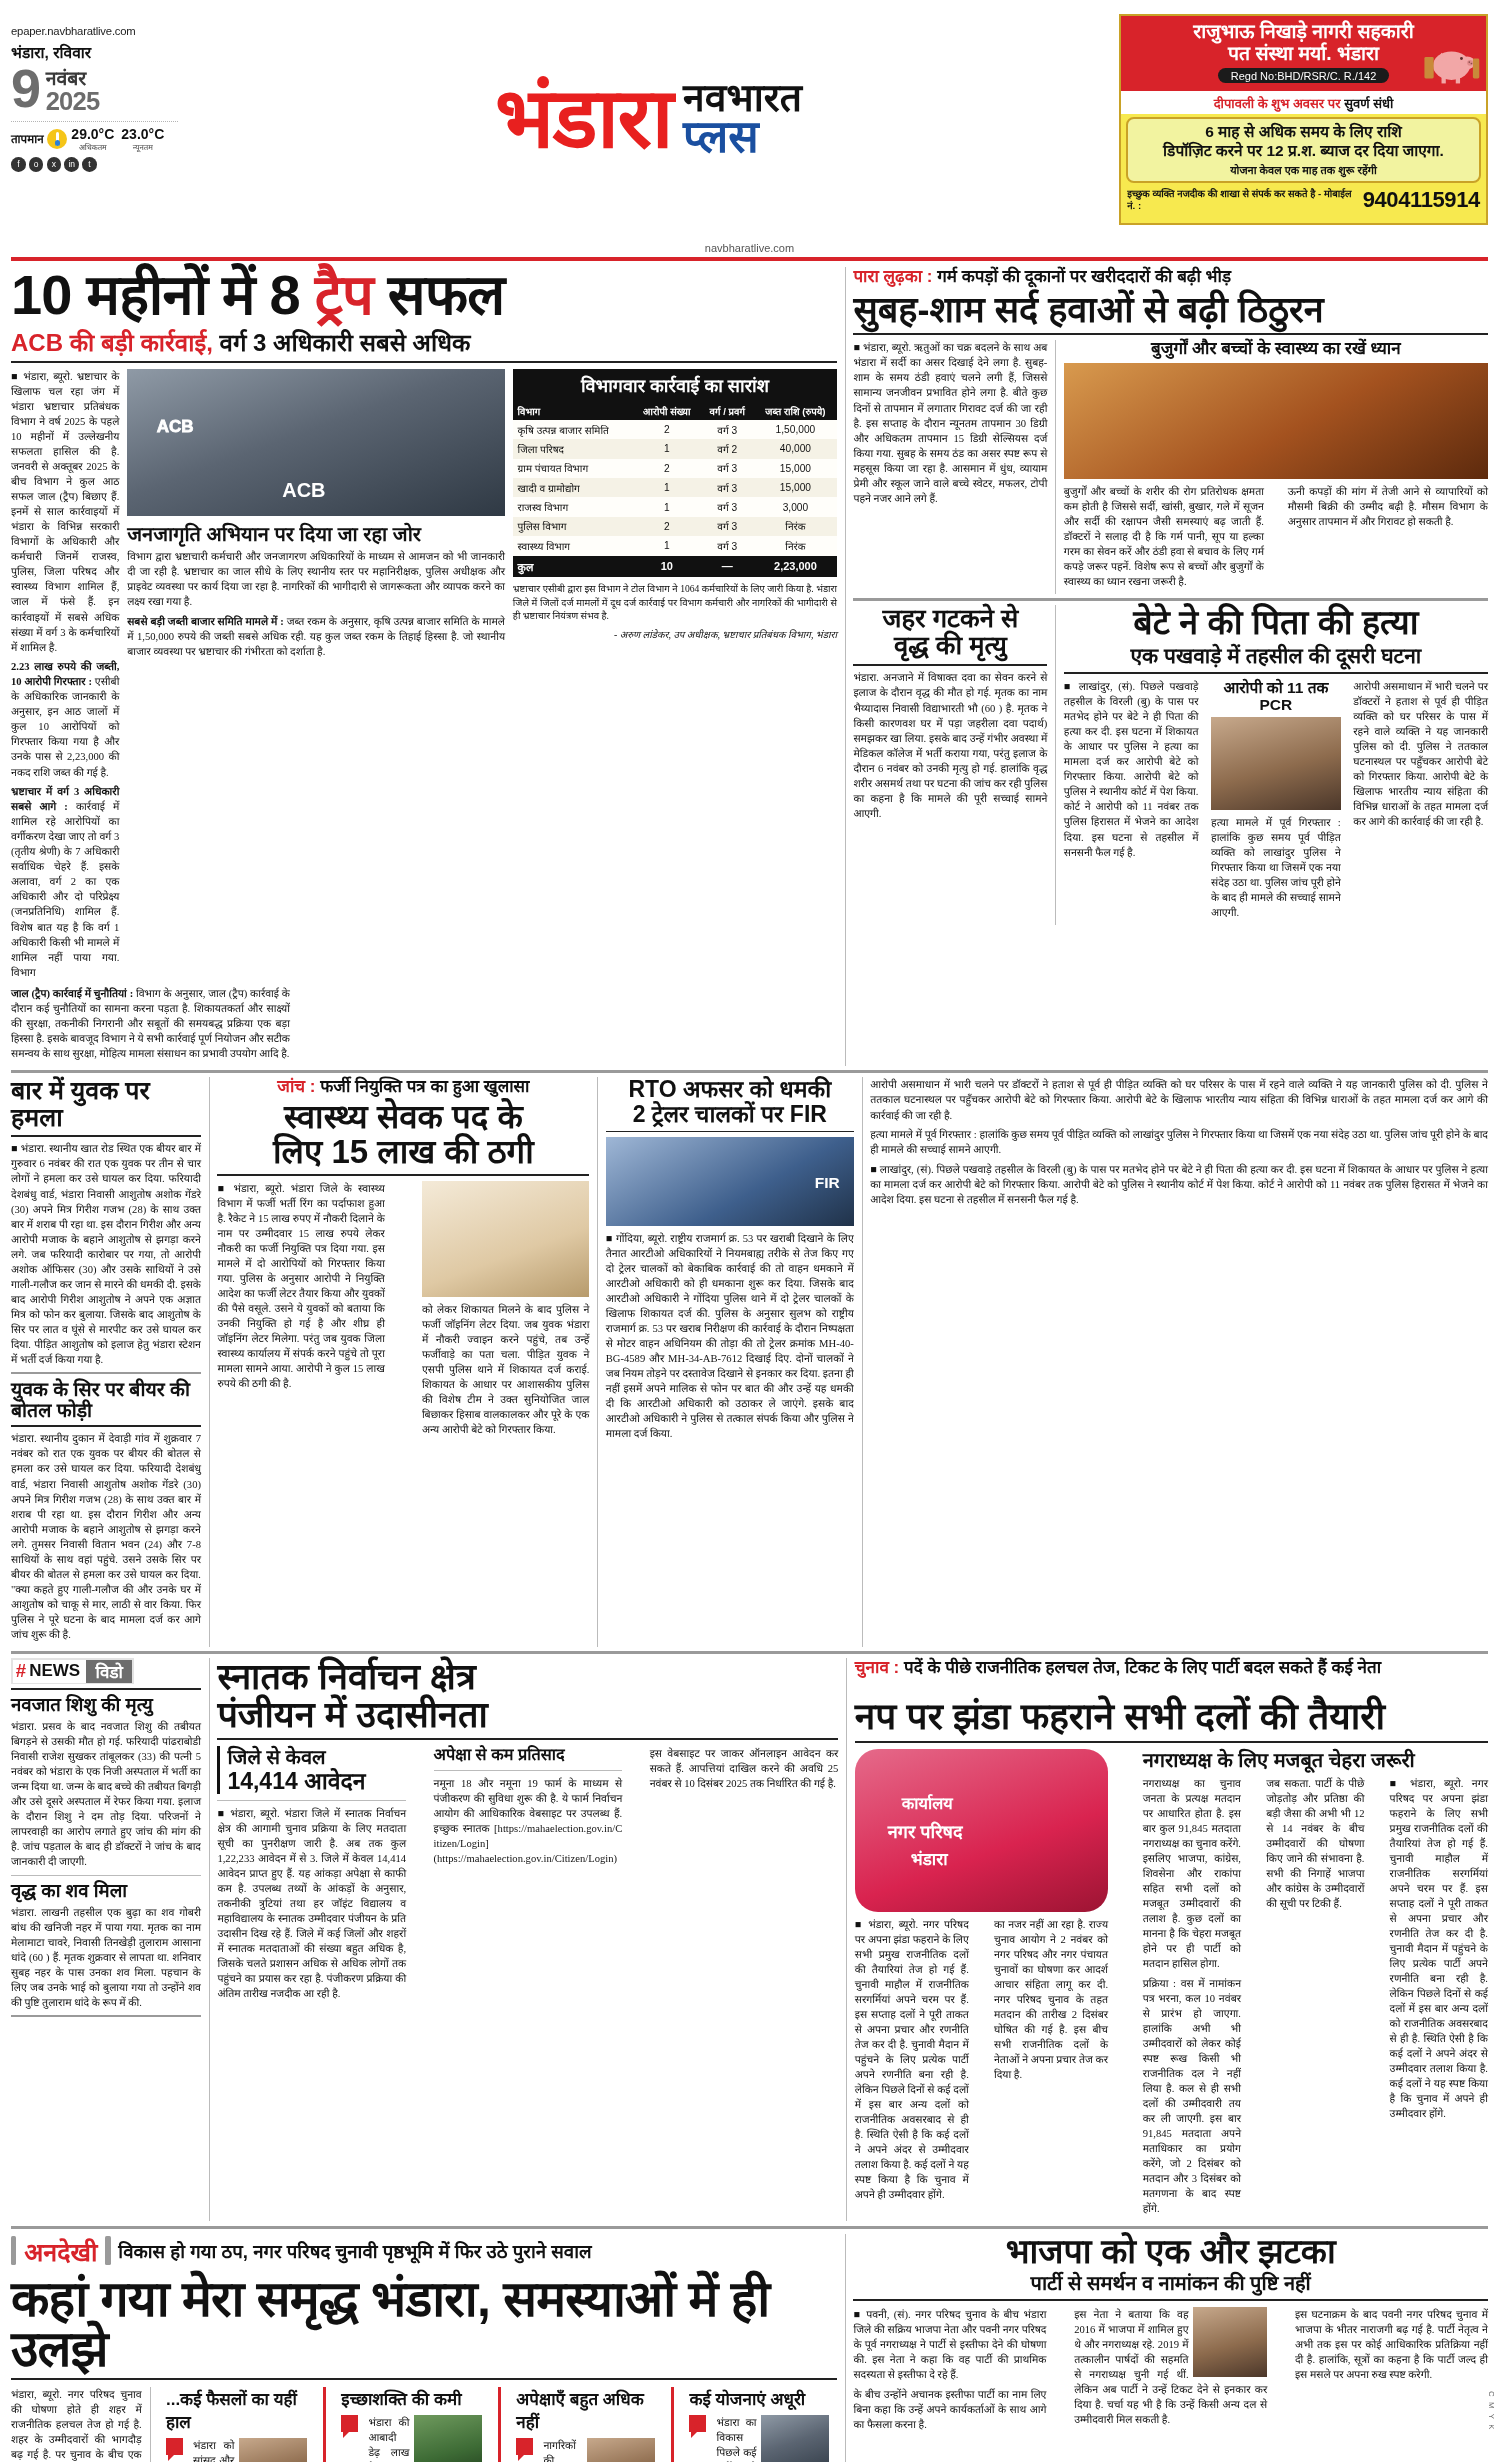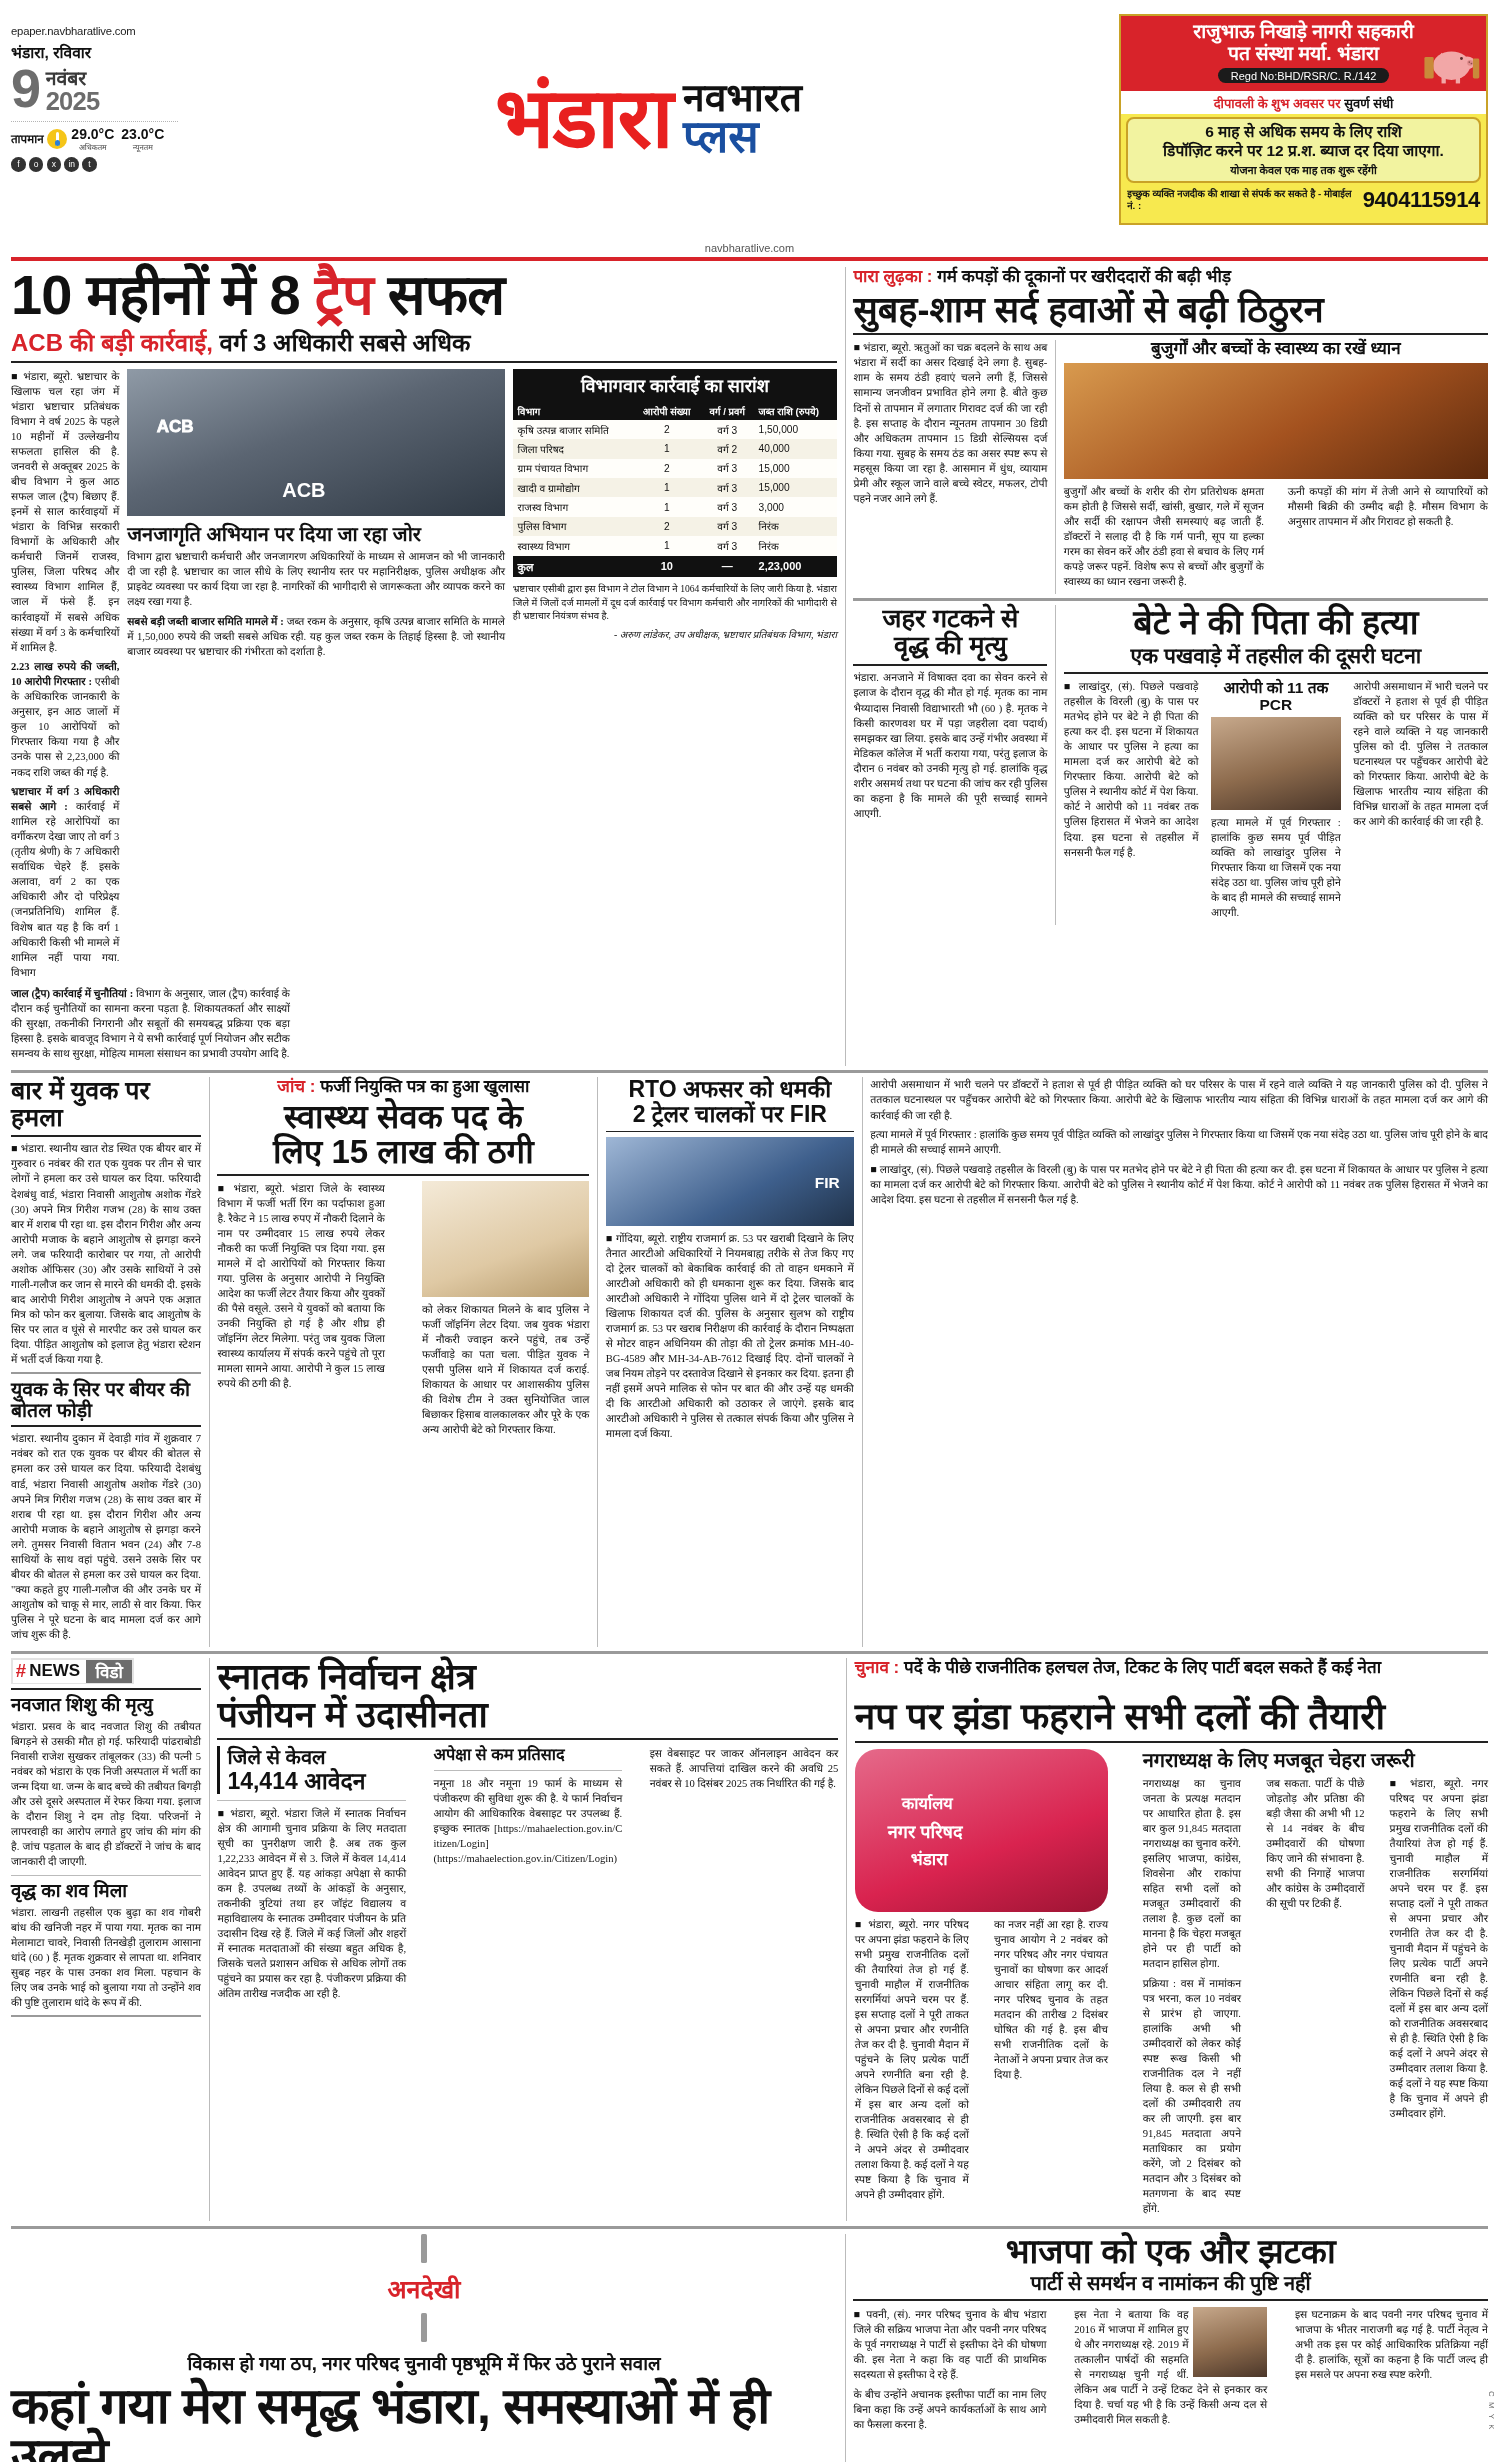--- a/index.html
+++ b/index.html
@@ -90,27 +90,27 @@
 
   
   table.sumtab { width: 100%; border-collapse: collapse; font-family: "Liberation Sans", sans-serif; }
   table.sumtab caption { background: #111; color: #fff; font-size: 18px; font-weight: bold; padding: 3.9px 0 5.4px; }
   table.sumtab thead td { background: #111; color: #fff; font-size: 9.7px; font-weight: 600; padding: 2.3px 4.7px; }
   table.sumtab td { font-size: 10.2px; padding: 2.7px 4.7px; }
   table.sumtab tbody tr:nth-child(even) { background: #f5f2e6; }
   table.sumtab tbody tr:nth-child(odd) { background: #fffefa; }
   table.sumtab tfoot td { background: #111; color: #fff; font-size: 11px; font-weight: bold; padding: 3.1px 4.7px; }
   .num { text-align: center; }
-  .amt { text-align: left; }
+  .amt { text-align: center; }
   .tag-hash { background: #fff; color: #d8232a; font-family: "Liberation Sans", sans-serif; font-weight: bold; font-size: 18.6px; padding: 0 3.1px; display: flex; align-items: center; }
   .tag-news { background: #fff; color: #111; font-family: "Liberation Sans", sans-serif; font-weight: bold; font-size: 17px; padding: 0 6.2px 0 0; display: flex; align-items: center; }
   .tag-video { background: #6d6d6d; color: #fff; font-family: "Liberation Sans", sans-serif; font-weight: bold; font-size: 17px; padding: 0 9.3px; display: flex; align-items: center; }
   .tagwrap { background: #e3e3e3; display: inline-flex; padding: 1.6px 1.6px; }
 
-  .sectlabel { display: flex; align-items: center; gap: 7.8px; flex-direction: column; }
+  .sectlabel { display: flex; align-items: center; gap: 7.8px; }
   .sectbar { width: 5.4px; height: 29.5px; background: #9a9a9a; border-radius: 1.6px; }
   .sect-red { font-family: "Liberation Sans", sans-serif; font-weight: bold; font-size: 25px; color: #d8232a; }
   .sect-txt { font-family: "Liberation Sans", sans-serif; font-weight: 600; font-size: 18.6px; }
 
   .quote-mark { width: 17px; height: 17px; background: #d8232a; position: relative; display: inline-block; flex: none; margin-right: 5.4px; }
   .quote-mark::after { content: ""; position: absolute; left: 1.6px; bottom: -6.2px; border-left: 7px solid #d8232a; border-bottom: 7px solid transparent; }
 
   .profile-box { flex: 1; padding: 0 7.8px; }
   .profile-box h4 { font-family: "Liberation Sans", sans-serif; font-weight: bold; font-size: 17px; margin-bottom: 4.7px; }
   .pf-head { display: flex; gap: 4.7px; }

